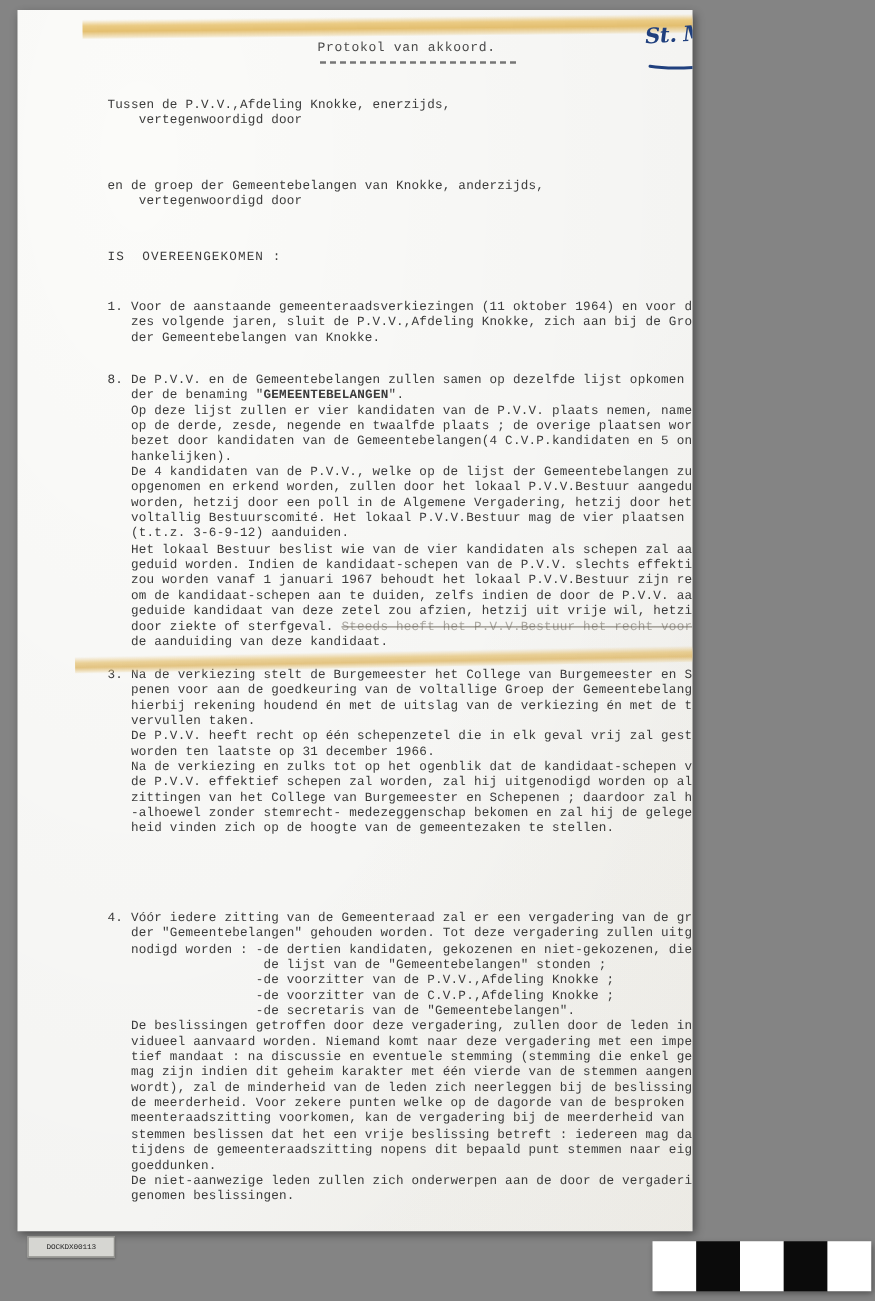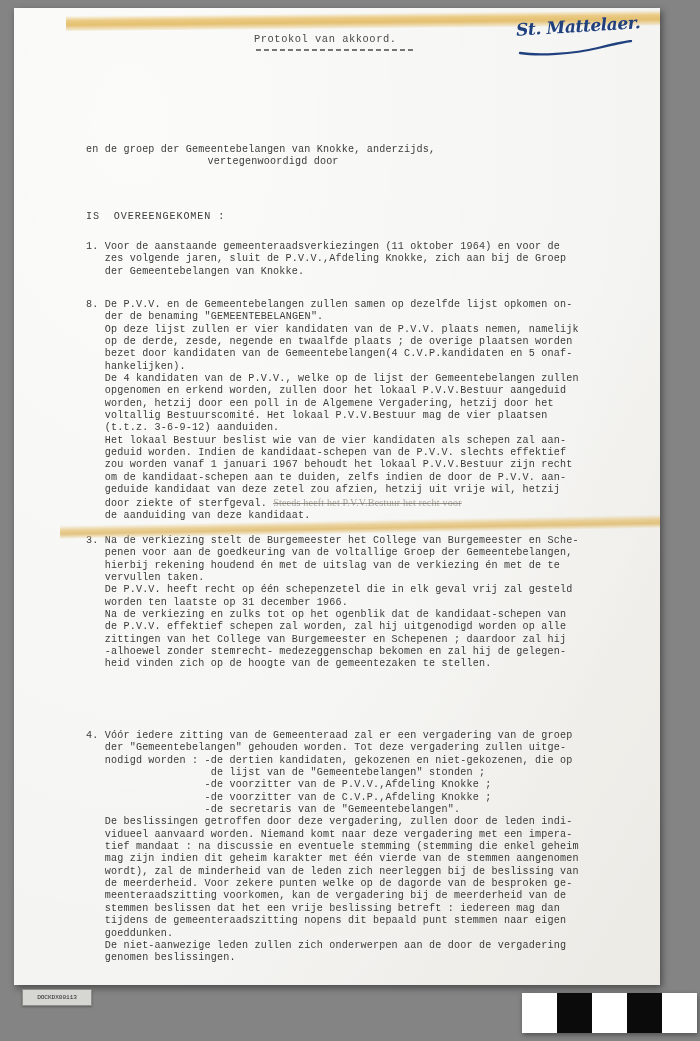--- a/index.html
+++ b/index.html
@@ -21,21 +21,21 @@
     position: absolute;
     inset: 0;
     background: #848484;
   }
 
   
   #paper {
     position: absolute;
     left: 14px;
     top: 8px;
-    width: 646px;
+    width: 540px;
     height: 977px;
     background: #fbfbf9;
     box-shadow: 2px 3px 7px rgba(0,0,0,0.45);
     overflow: hidden;
   }
   
   #paper::after {
     content: "";
     position: absolute;
     inset: 0;
@@ -110,38 +110,37 @@
   }
 
   .para {
     position: absolute;
     left: 72px;
     white-space: pre;
   }
 
   
   #party-a  { top: 71px;  left: 72px; }
-  #party-b  { top: 136px; left: 72px; text-align: center; }
-  #agreed   { top: 203px; left: 72px; letter-spacing: 0.9px; }
+  #party-b  { top: 136px; left: 72px; }
+  #agreed   { top: 193px; left: 72px; letter-spacing: 0.9px; }
 
   #clause-1 { top: 233px; }
   #clause-2 { top: 291px; }
   #clause-3 { top: 527px; }
   #clause-4 { top: 722px; }
 
-  .bold-name { font-weight: normal; letter-spacing: 0.2px; }
+  .bold-name { font-weight: bold; letter-spacing: 0.2px; }
 
   
   .struck {
     position: relative;
     color: rgba(110,104,92,0.55);
     text-decoration: line-through;
     text-decoration-color: rgba(92,86,74,0.65);
     text-decoration-thickness: 1px;
-    font-family: Liberation Serif, serif;
   }
 
   
   #signature {
     position: absolute;
     left: 494px;
     top: 6px;
     z-index: 6;
     width: 150px;
     height: 46px;
@@ -210,20 +209,22 @@
 
 <div id="scan-backdrop"></div>
 
 <div id="paper">
 
   <div id="typed-body">
 
     <div class="doc-title">Protokol van akkoord.</div>
     <div class="title-rule"></div>
 
+    <div class="para" id="party-a"><span>Tussen de P.V.V.,Afdeling Knokke, enerzijds,</span>
+<span>    vertegenwoordigd door</span></div>
 
     <div class="para" id="party-b"><span>en de groep der Gemeentebelangen van Knokke, anderzijds,</span>
 <span>    vertegenwoordigd door</span></div>
 
     <div class="para" id="agreed">IS  OVEREENGEKOMEN :</div>
 
     <div class="para" id="clause-1">1. Voor de aanstaande gemeenteraadsverkiezingen (11 oktober 1964) en voor de
    zes volgende jaren, sluit de P.V.V.,Afdeling Knokke, zich aan bij de Groep
    der Gemeentebelangen van Knokke.</div>
 

